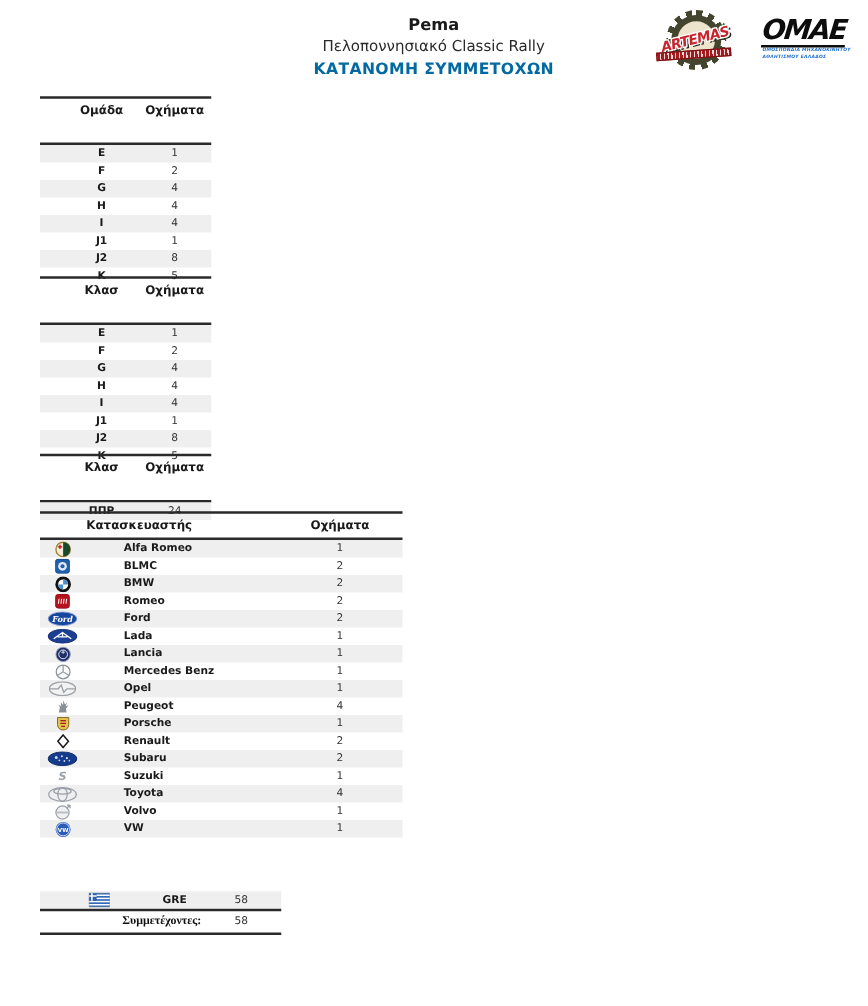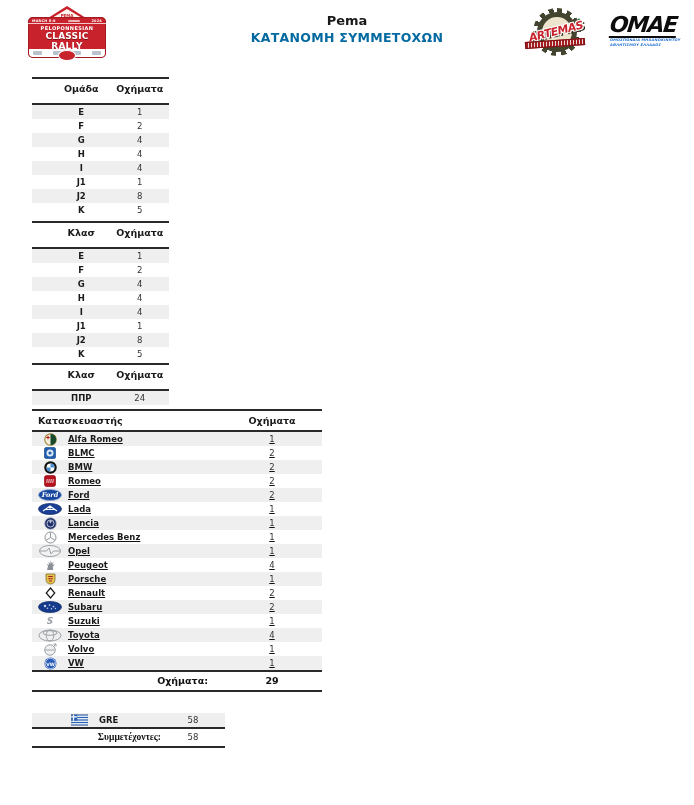--- a/index.html
+++ b/index.html
@@ -53,32 +53,32 @@
         line-height:22px;transform:skewX(-6deg);display:inline-block;border-bottom:2px solid #0d0d0d;padding-bottom:0px;}
   .omae-sub{font-size:3.6px;font-weight:bold;font-style:italic;color:#1f6fd0;line-height:5px;letter-spacing:.2px;}
 
   
   .tbl{position:absolute;left:32px;}
   .thead{display:grid;border-top:2px solid #2a2a2a;border-bottom:2px solid #2a2a2a;
         padding:4px 0;font-size:9.5px;font-weight:bold;color:#1a1a1a;}
   .row{display:grid;height:14px;align-items:center;font-size:8.5px;}
   .rows .row:nth-child(odd){background:#efefef;}
   .cell-c{text-align:center;}
-  .cell-l{text-align:left;}
+  .cell-l{text-align:left;margin-left:31px;}
   .lbl{font-weight:bold;color:#1a1a1a;}
   .val{color:#333;}
 
   .t-small{width:137px;}
   .t-small .thead, .t-small .row{grid-template-columns:1fr 1fr;padding-left:20px;}
-  .t-small .thead{padding-top:4px;padding-bottom:9px;}
+  .t-small .thead{padding-top:4px;padding-bottom:20px;}
 
   .t-man{width:290px;top:409px;}
   .t-man .thead{grid-template-columns:1fr 100px;}
   .t-man .thead .cell-l{padding-left:6px;}
-  .t-man .row{grid-template-columns:36px 1fr 100px;text-decoration:underline;}
+  .t-man .row{grid-template-columns:36px 1fr 100px;}
   .bicon{display:flex;justify-content:center;align-items:center;}
   .bicon svg{display:block;}
   .tfoot{display:grid;border-top:2px solid #2a2a2a;border-bottom:2.5px solid #2a2a2a;
         padding:3px 0 4px;font-size:9.5px;font-weight:bold;align-items:center;}
   .t-man .tfoot{grid-template-columns:1fr 100px;}
   .t-man .tfoot .cell-r{text-align:right;padding-right:14px;}
 
   .t-nat{width:193px;top:713px;}
   .t-nat .thead{grid-template-columns:86px 1fr;}
   .t-nat .row{grid-template-columns:40px 1fr 64px;padding-left:27px;}
@@ -86,45 +86,24 @@
   .t-nat .tfoot .cell-r{text-align:right;font-family:Liberation Serif, serif;}
   .t-nat .tfoot .val{font-weight:normal;font-size:8.5px;}
 
   .t1{top:77px;} .t2{top:221px;} .t3{top:363px;}
 </style>
 </head>
 <body>
 
 <div class="page">
 
-  <div class="plate">
-    <div class="plate-peak-outer"></div>
-    <div class="plate-peak-inner">
-      <span>PEMA</span>
-    </div>
-    <div class="plate-body">
-      <div class="plate-meta">
-        <span>MARCH 8-9</span>
-        <span class="plate-script"></span>
-        <span>2024</span>
-      </div>
-      <div class="plate-l1">PELOPONNESIAN</div>
-      <div class="plate-l2">CLASSIC RALLY</div>
-      <div class="plate-strip">
-          <i></i>
-          <i></i>
-          <i></i>
-          <i></i>
-        </div>
-      <div class="plate-oval"></div>
-    </div>
-  </div>
 
   <div class="titles">
     <div class="title-main">Pema</div>
+    <div class="title-sub">Πελοποννησιακό Classic Rally</div>
     <div class="title-heading">ΚΑΤΑΝΟΜΗ ΣΥΜΜΕΤΟΧΩΝ</div>
   </div>
 
   <div class="artemas">
     <div class="gear-teeth"></div>
     <div class="gear-body"></div>
     <div class="gear-inner"></div>
     <div class="artemas-tree"></div>
     <span class="artemas-text">ARTEMAS</span>
     <div class="artemas-banner"></div>
@@ -412,24 +391,20 @@
             <svg width="13" height="13" viewBox="0 0 26 26">
               <circle cx="13" cy="13" r="12" fill="#2a5cb8"></circle>
               <circle cx="13" cy="13" r="10.3" fill="none" stroke="#fff" stroke-width="1.2"></circle>
               <text x="13" y="17" text-anchor="middle" font-family="DejaVu Sans, sans-serif" font-weight="bold" font-size="9" fill="#fff">VW</text>
             </svg>
           </span>
         <span class="cell-l lbl">VW</span>
         <span class="cell-c val">1</span>
       </div>
 
-    </div>
-    <div class="tfoot">
-      <span class="cell-r">Οχήματα:</span>
-      <span class="cell-c">29</span>
     </div>
   </div>
 
   <div class="tbl t-nat">
     <div class="rows">
       <div class="row">
         <span class="bicon">
             <svg width="17" height="12" viewBox="0 0 27 18">
               <rect width="27" height="18" rx="1.5" fill="#fff"></rect>
               <g fill="#2660b0">

